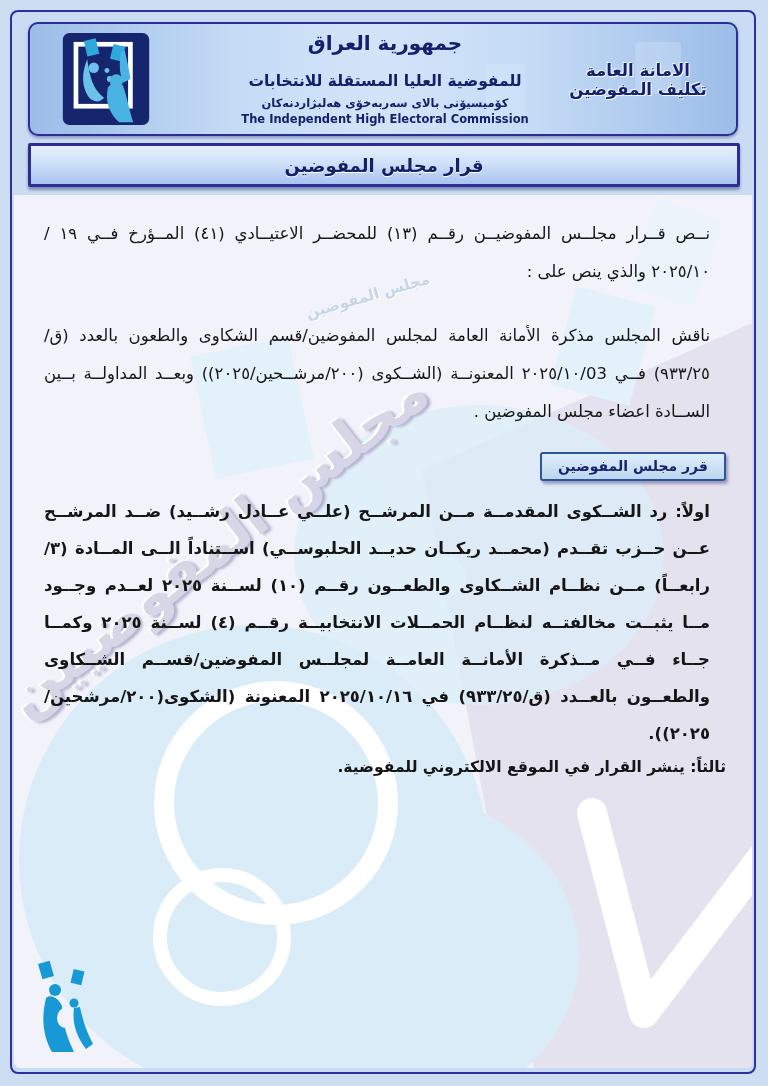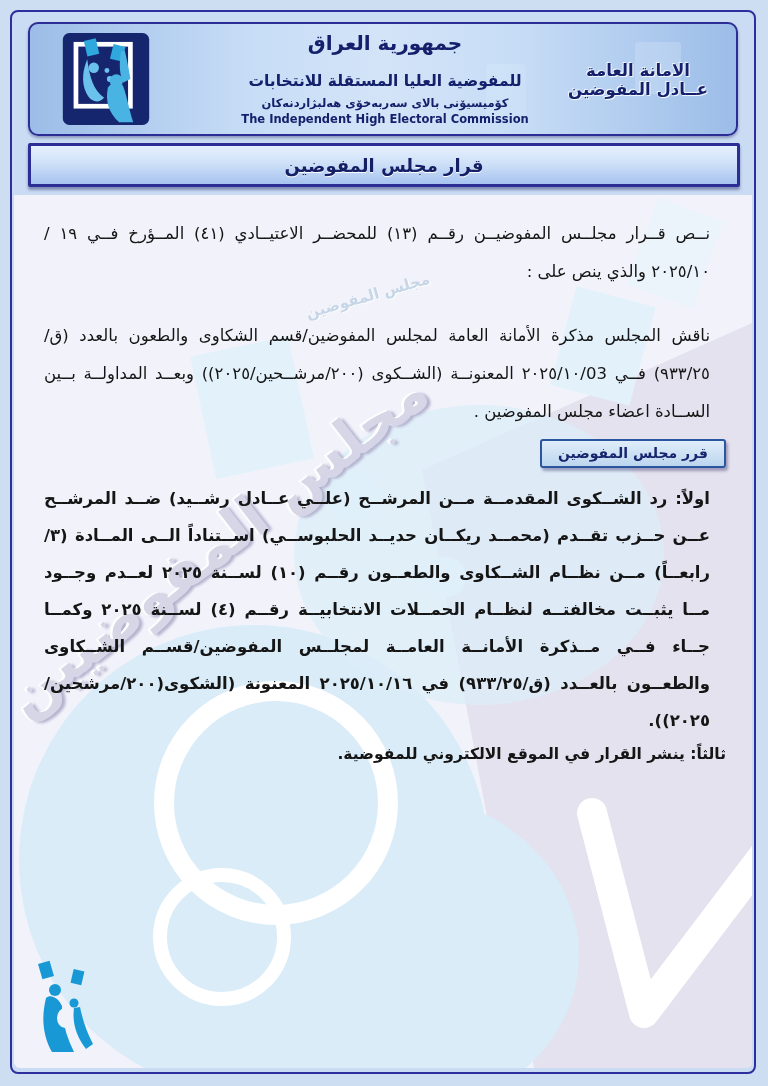--- a/index.html
+++ b/index.html
@@ -75,21 +75,21 @@
     padding:14px 26px 0 30px;
     direction:rtl;color:#151515;
   }
   .para{
     font-size:16.5px;line-height:38px;text-align:justify;
     margin:0 16px 0 0;
   }
   .para.intro{margin-top:6px;}
   .para.discussion{margin-top:26px;}
   .badge{
-    margin-top:8px;margin-left:auto;width:fit-content;
+    margin-top:21px;margin-left:auto;width:fit-content;
     background:linear-gradient(#e0edfa,#bcd6ee);
     border:2px solid #2c55a0;border-radius:3px;
     padding:4px 16px 5px;
     font-size:14px;font-weight:bold;color:#15256e;
     box-shadow:2px 3px 3px rgba(20,20,80,.35);
   }
   .para.clause1{font-weight:bold;margin-top:12px;line-height:37px;}
   .clause-line{font-weight:bold;font-size:15.5px;line-height:31px;text-align:right;}
   .closing{
     margin-top:92px;text-align:center;
@@ -124,21 +124,21 @@
 
     <div class="hdr-center">
       <div class="l1">جمهورية العراق</div>
       <div class="l2">للمفوضية العليا المستقلة للانتخابات</div>
       <div class="l3">كۆميسيۆنی بالای سەربەخۆی هەلبژاردنەکان</div>
       <div class="l4">The Independent High Electoral Commission</div>
     </div>
 
     <div class="hdr-right">
       <div>الامانة العامة</div>
-      <div>عــادل المفوضين</div>
+      <div>تكليف المفوضين</div>
     </div>
   </div>
 
   <div class="title-bar">
     <span>قرار مجلس المفوضين</span>
   </div>
 
   <div class="paper">
 
     <svg class="wm-svg" width="738" height="873" viewBox="0 0 738 873">

